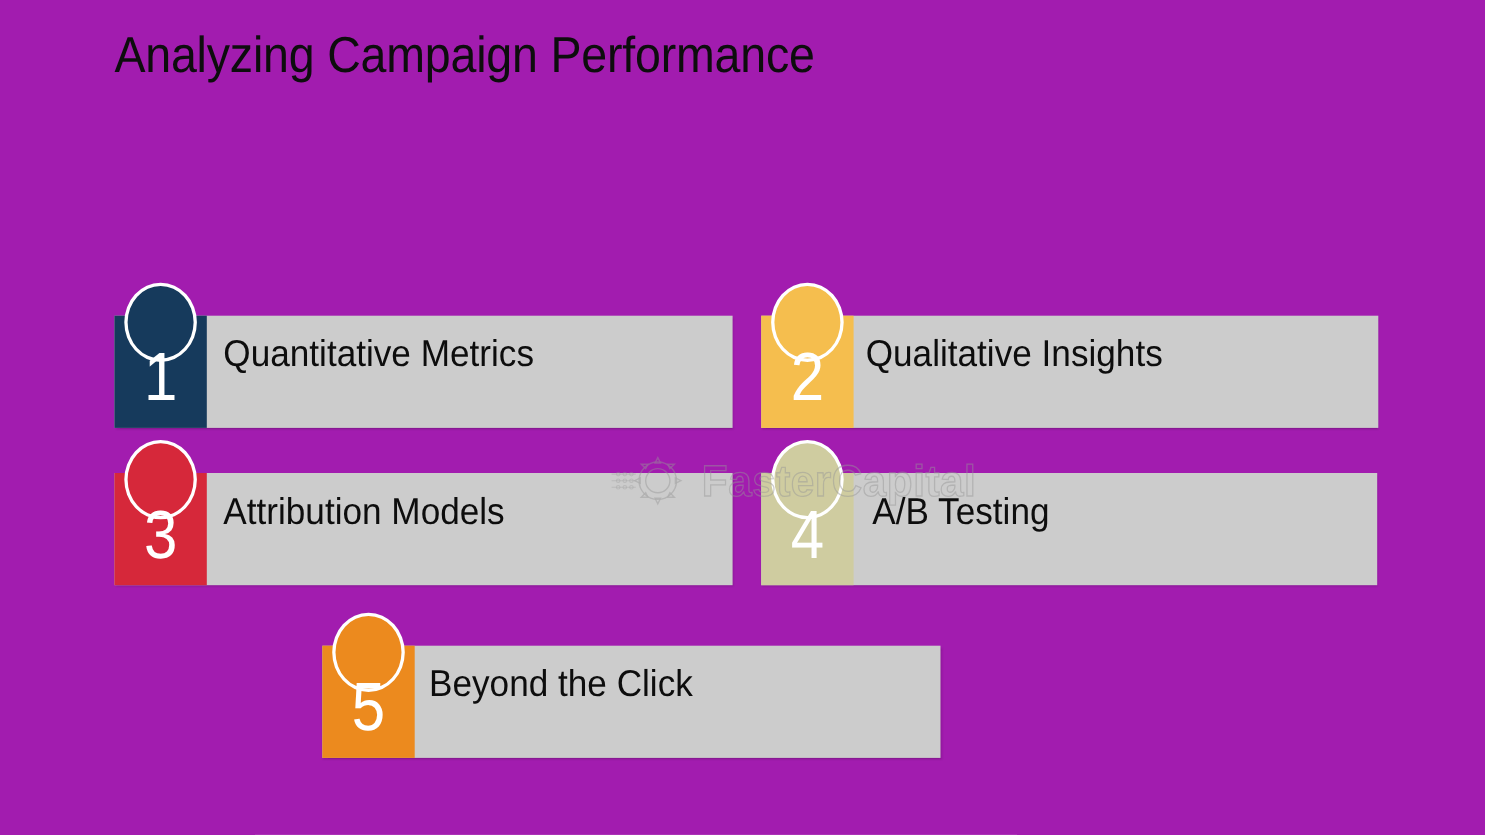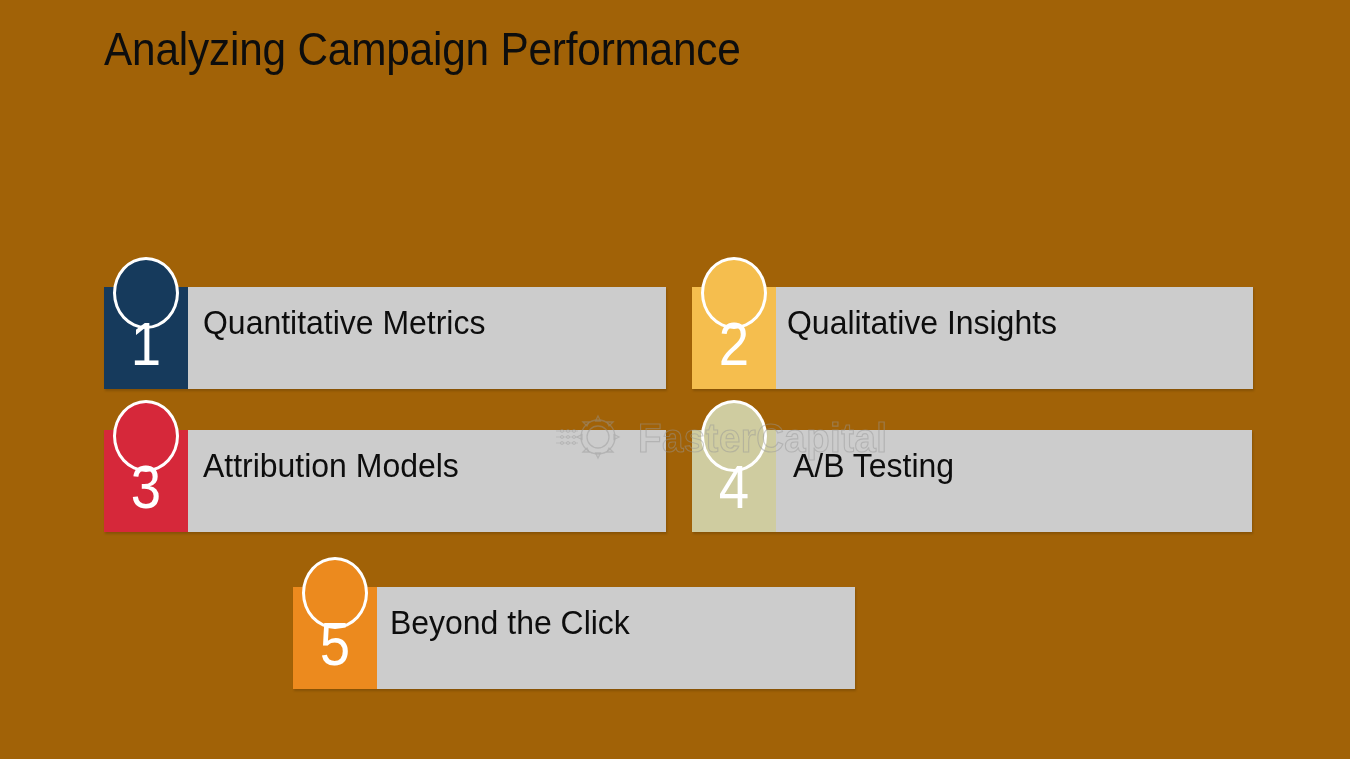--- a/index.html
+++ b/index.html
@@ -141,21 +141,21 @@
     position: absolute;
     left: 0px;
     top: 0px;
     width: 76px;
     height: 54px;
   }
 </style>
 </head>
 <body>
 
-<div id="slide" style="background: #a16207;">
+<div id="slide" style="background: #a21caf;">
 
   <div id="slide-title" style="color: rgb(13, 13, 13);">Analyzing Campaign Performance</div>
 
   <div id="steps">
 
     <div class="step" id="step-1" style="left:104px; top:257px; width:562px; height:132px;">
       <div class="step-bar" style="left: 0px; top: 30px; width: 562px; height: 102px; background: rgb(204, 204, 204);"></div>
       <div class="step-tile" style="left:0px; top:0px; height:132px;">
         <div class="step-body" style="background: rgb(22, 58, 92);"></div>
         <div class="step-circle" style="background: rgb(22, 58, 92);"></div>

